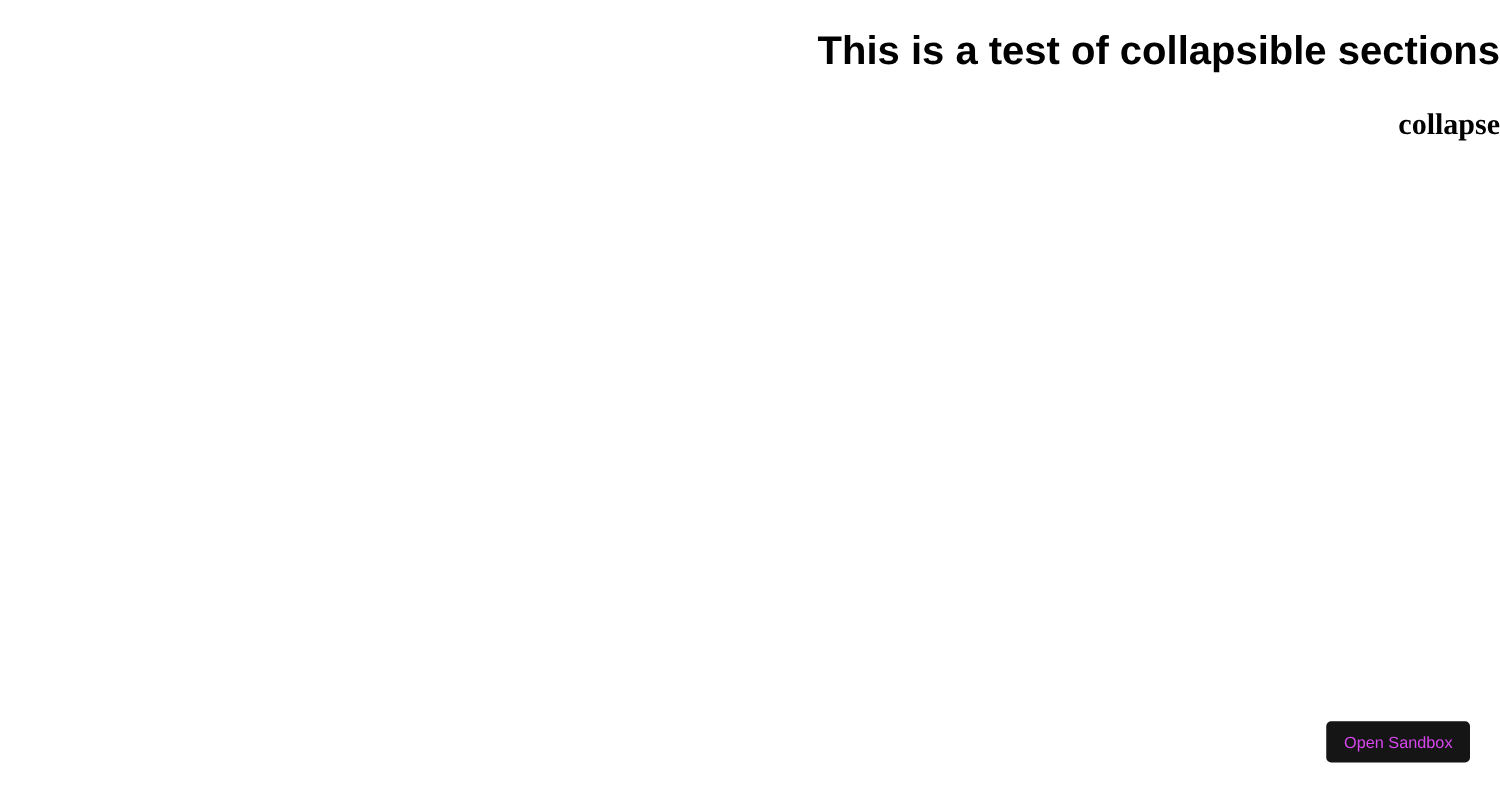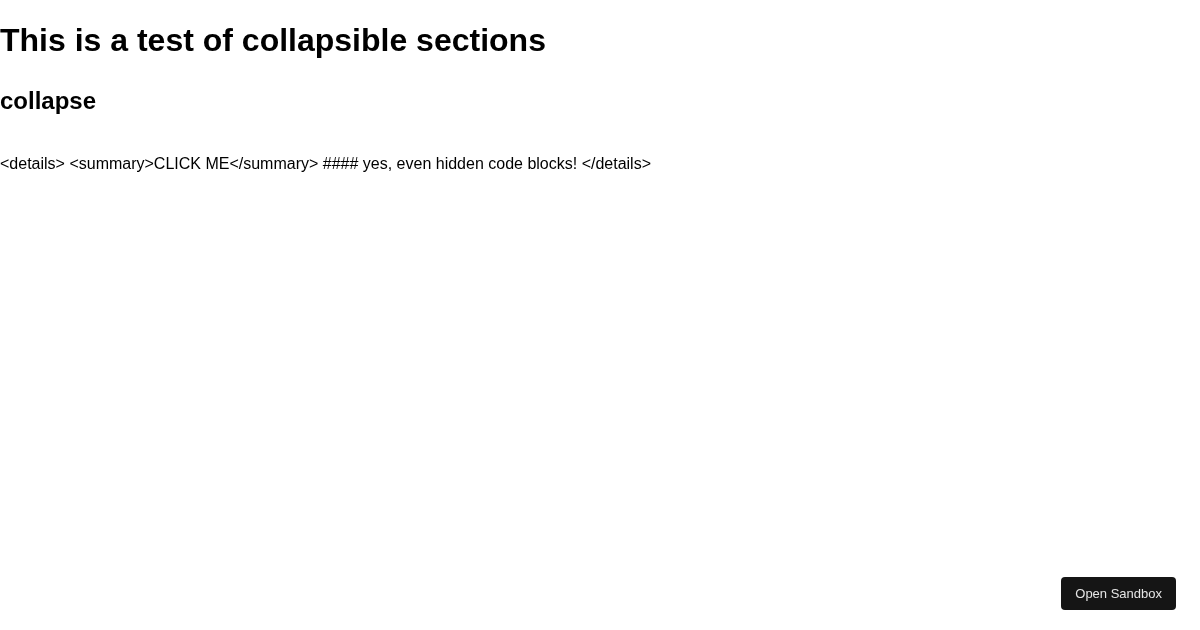--- a/index.html
+++ b/index.html
@@ -9,58 +9,58 @@
     }
     body {
       width: 1200px;
       height: 630px;
       font-family: -apple-system, BlinkMacSystemFont, "Segoe UI", Helvetica, Arial, sans-serif;
       background: #ffffff;
       color: #000000;
       position: relative;
     }
     .content {
-      text-align: left;
+      text-align: right;
       padding-top: 22px;
     }
     .main-title {
       font-size: 32px;
       font-weight: 700;
       margin-bottom: 28px;
     }
     .sub-title {
       font-size: 24px;
       font-weight: 700;
-      margin-bottom: 40px;
+      margin-bottom: 8px;
+      font-family: Liberation Serif, serif;
     }
     .greeting {
       font-size: 16px;
       font-weight: 400;
       margin-bottom: 18px;
     }
     .raw-markup {
       font-size: 16px;
       font-weight: 400;
     }
     .sandbox-button {
       position: absolute;
       right: 24px;
       bottom: 20px;
       background: #151515;
-      color: #e5e5e5;
+      color: #d946ef;
       border: none;
       border-radius: 4px;
       padding: 9px 14px;
       font-size: 13px;
       font-family: inherit;
       cursor: pointer;
     }
   </style>
 </head>
 <body>
 
 <div class="content">
   <h1 class="main-title">This is a test of collapsible sections</h1>
   <h2 class="sub-title">collapse</h2>
-  <p class="raw-markup">&lt;details&gt; &lt;summary&gt;CLICK ME&lt;/summary&gt; #### yes, even hidden code blocks! &lt;/details&gt;</p>
 </div>
 
 <button class="sandbox-button">Open Sandbox</button>
 
 </body></html>

